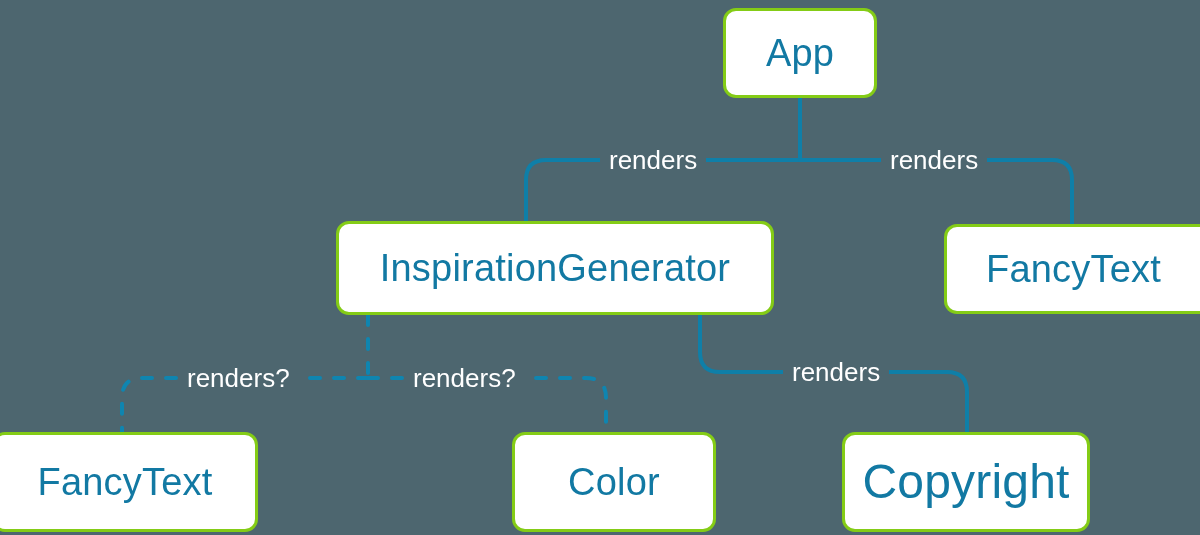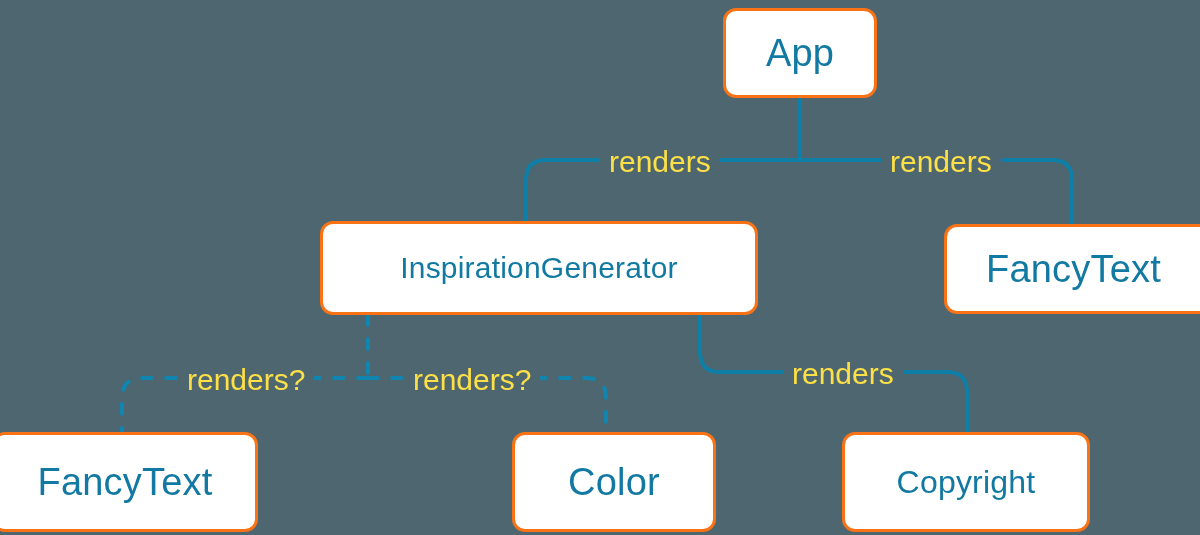--- a/index.html
+++ b/index.html
@@ -22,21 +22,21 @@
     position: absolute;
     left: 0;
     top: 0;
     width: 1200px;
     height: 535px;
   }
   .node {
     position: absolute;
     box-sizing: border-box;
     background: #ffffff;
-    border: 3px solid #f97316;
+    border: 3px solid #84cc16;
     border-radius: 13px;
     display: flex;
     align-items: center;
     justify-content: center;
     color: #1279a3;
     font-weight: 400;
     letter-spacing: 0.2px;
     white-space: nowrap;
     z-index: 2;
   }
@@ -45,25 +45,25 @@
     line-height: 1;
   }
   #node-app {
     left: 723px;
     top: 8px;
     width: 154px;
     height: 90px;
     font-size: 38px;
   }
   #node-inspiration-generator {
-    left: 320px;
+    left: 336px;
     top: 221px;
     width: 438px;
     height: 94px;
-    font-size: 30px;
+    font-size: 38px;
   }
   #node-fancytext-right {
     left: 944px;
     top: 224px;
     width: 256px;
     height: 90px;
     font-size: 38px;
     border-right: none;
     border-top-right-radius: 0;
     border-bottom-right-radius: 0;
@@ -80,27 +80,27 @@
     top: 432px;
     width: 204px;
     height: 100px;
     font-size: 38px;
   }
   #node-copyright {
     left: 842px;
     top: 432px;
     width: 248px;
     height: 100px;
-    font-size: 32px;
+    font-size: 48px;
     align-items: center;
   }
   .edge-label {
     position: absolute;
-    color: #fde047;
-    font-size: 30px;
+    color: #ffffff;
+    font-size: 26px;
     line-height: 1;
     white-space: nowrap;
     z-index: 3;
     background: #4d666f;
     padding: 0 9px;
   }
   #label-renders-left  { left: 600px; top: 147px; }
   #label-renders-right { left: 881px; top: 147px; }
   #label-renders-copyright { left: 783px; top: 359px; }
   #label-renders-q-left  { left: 178px; top: 365px; }

